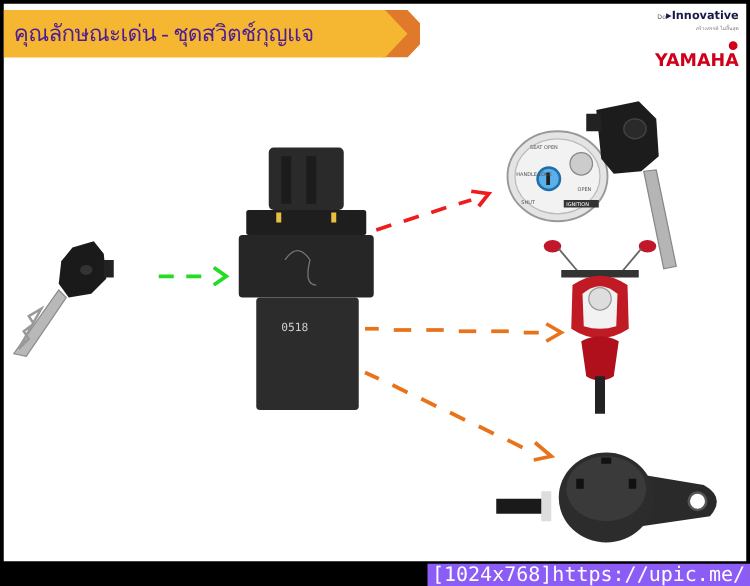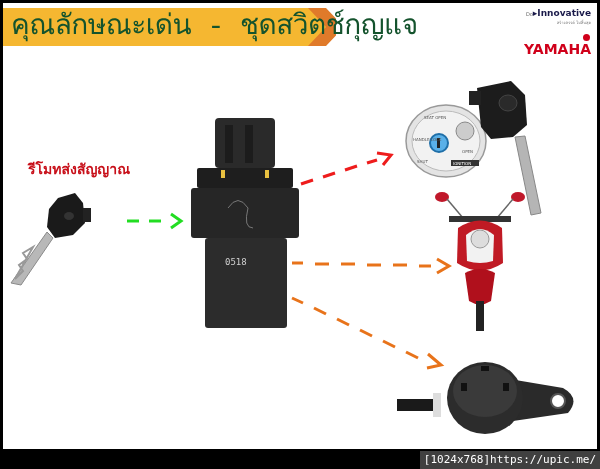--- a/index.html
+++ b/index.html
@@ -1,49 +1,48 @@
 <!DOCTYPE html>
 <html><head>
 <meta charset="utf-8">
 <style>
   html, body { margin:0; padding:0; }
   body { width:600px; height:469px; position:relative; overflow:hidden; background:#000; font-family:"DejaVu Sans", sans-serif; }
   .slide { position:absolute; left:3px; top:3px; width:594px; height:446px; background:#fff; overflow:hidden; }
   .title-bar { position:absolute; left:0; top:5px; width:305px; height:38px; background:#f5b731; }
   .title-arrow2 { position:absolute; left:305px; top:5px; width:30px; height:38px; }
-  .title-text { position:absolute; left:8px; top:9px; color:#14532d; font-size:28px; line-height:30px; font-family:Liberation Mono, monospace; white-space:nowrap; letter-spacing:-0.5px; }
+  .title-text { position:absolute; left:8px; top:9px; color:#4c1d95; font-size:18px; line-height:30px; font-family:Liberation Serif, serif; white-space:nowrap; letter-spacing:-0.5px; }
   .brand { position:absolute; right:6px; top:5px; width:70px; text-align:right; }
   .brand-slogan { font-size:9px; font-weight:bold; color:#1a1a4a; line-height:11px; }
   .brand-slogan small { font-size:5px; font-weight:normal; color:#666; }
   .brand-sub { font-size:4px; color:#777; line-height:6px; }
   .brand-logo { font-size:14px; font-weight:bold; color:#d0001a; line-height:14px; margin-top:2px; }
   .brand-logo .dot { display:inline-block; width:7px; height:7px; border-radius:50%; background:#d0001a; vertical-align:-1px; margin-right:1px; }
   .label { position:absolute; color:#c8101a; font-family:"DejaVu Serif", serif; font-weight:bold; font-size:14px; white-space:nowrap; }
-  .watermark { position:absolute; right:0; bottom:0; height:18px; line-height:18px; color:#fff; background:#404040; font-family:"DejaVu Sans Mono", monospace; font-size:11px; padding:0 4px; }
+  .watermark { position:absolute; right:0; bottom:0; height:18px; line-height:18px; color:#fff; background:#8b5cf6; font-family:"DejaVu Sans Mono", monospace; font-size:16px; padding:0 4px; }
   svg { position:absolute; left:0; top:0; }
 </style>
 </head>
 <body>
 
 <div class="slide">
 
   <div class="title-bar"></div>
   <svg class="title-arrow2" width="40" height="38" style="left:303px;top:5px;">
     <polygon points="0,0 20,0 38,19 20,38 0,38 18,19" fill="#e07a2a"></polygon>
     <polygon points="0,0 2,0 20,19 2,38 0,38" fill="#f5b731"></polygon>
   </svg>
   <div class="title-text">คุณลักษณะเด่น - ชุดสวิตช์กุญแจ</div>
 
   <div class="brand">
     <div class="brand-slogan"><small>Do</small>▸<span>Innovative</span></div>
     <div class="brand-sub">สร้างสรรค์ ไม่สิ้นสุด</div>
     <div class="brand-logo"><span class="dot"></span><span>YAMAHA</span></div>
   </div>
 
-  <div class="label" style="left:25px;top:155px;">รีโมทส่งสัญญาณ</div>
 
   <svg width="594" height="446">
 
     <g>
       <polygon points="8,280 18,282 50,235 44,229" fill="#b8b8b8" stroke="#8a8a8a" stroke-width="1"></polygon>
       <polygon points="12,276 20,268 16,262 24,256 20,250 30,244" fill="none" stroke="#999" stroke-width="2"></polygon>
       <path d="M55,195 L72,190 L80,200 L82,220 L70,232 L52,235 L44,224 L46,206 Z" fill="#1a1a1a"></path>
       <rect x="80" y="205" width="8" height="14" fill="#222"></rect>
       <ellipse cx="66" cy="213" rx="5" ry="4" fill="#333"></ellipse>
     </g>

